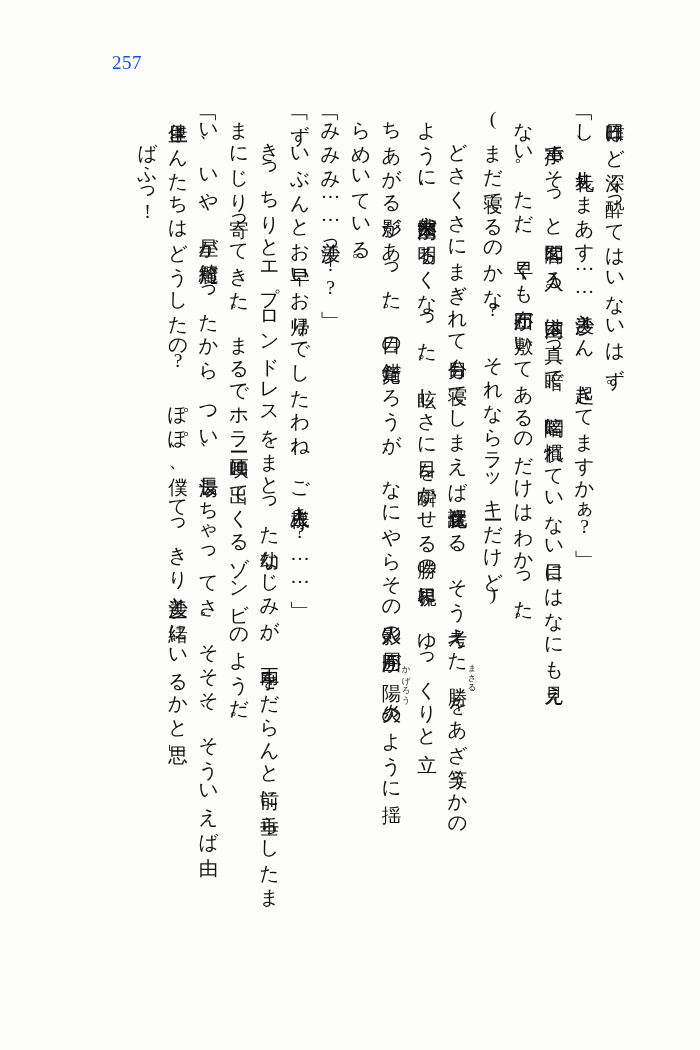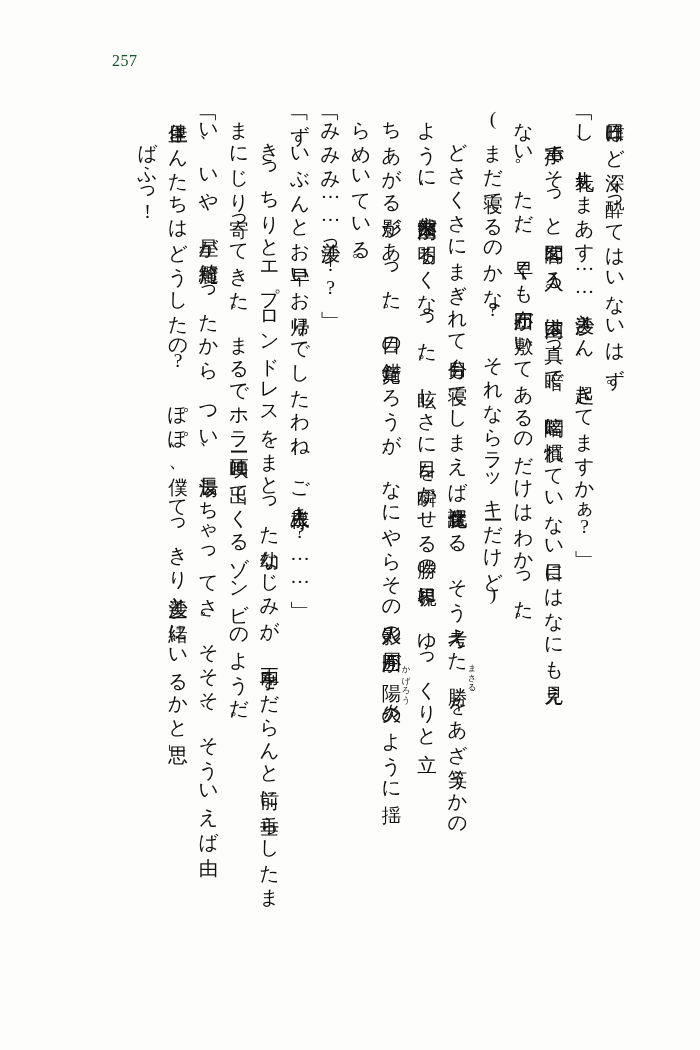--- a/index.html
+++ b/index.html
@@ -18,23 +18,23 @@
     position: relative;
     width: 700px;
     height: 1050px;
     background: #fdfdfc;
     box-sizing: border-box;
   }
   .page-number {
     position: absolute;
     top: 52px;
     left: 112px;
-    font-size: 16px;
+    font-size: 19px;
     letter-spacing: 0.5px;
-    color: #14532d;
+    color: #1d4ed8;
     font-family: "Liberation Serif", "DejaVu Serif", serif;
   }
   .text-body {
     position: absolute;
     top: 108px;
     left: 78px;
     width: 552px;
     height: 870px;
     display: flex;
     flex-direction: row-reverse;

